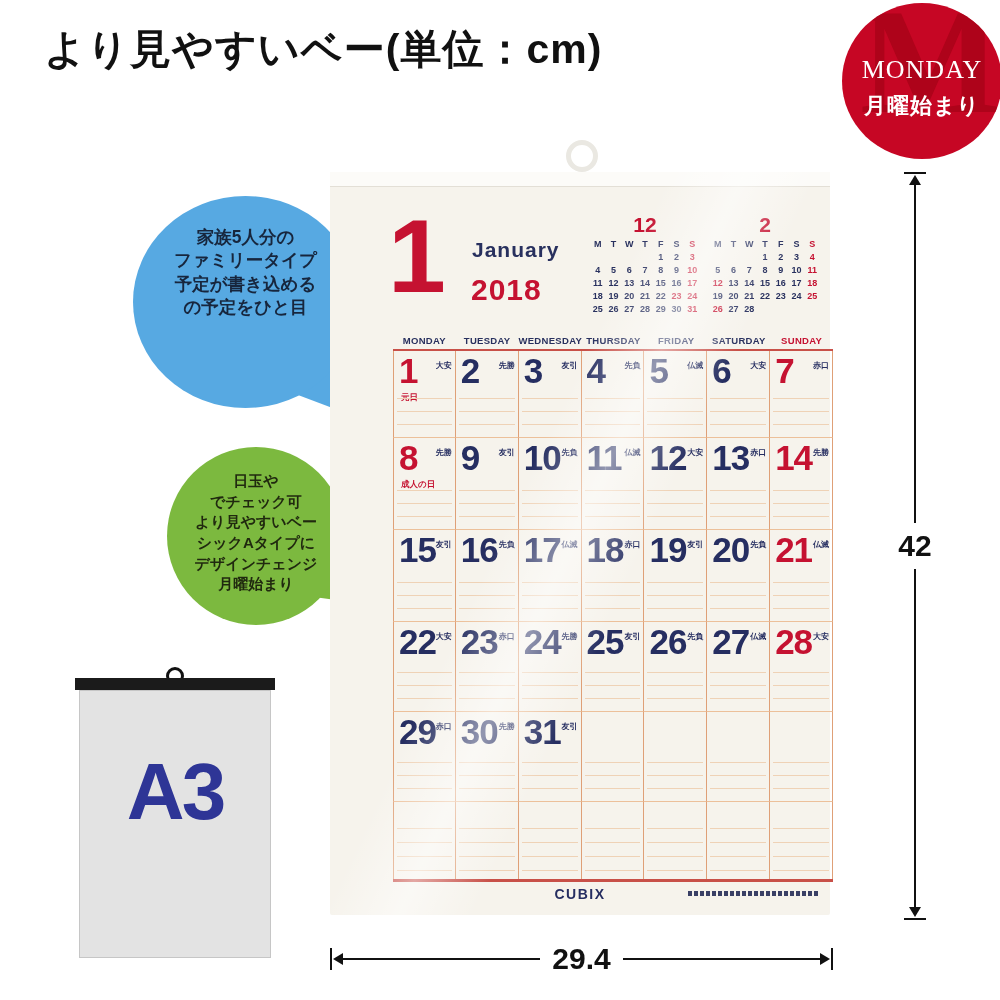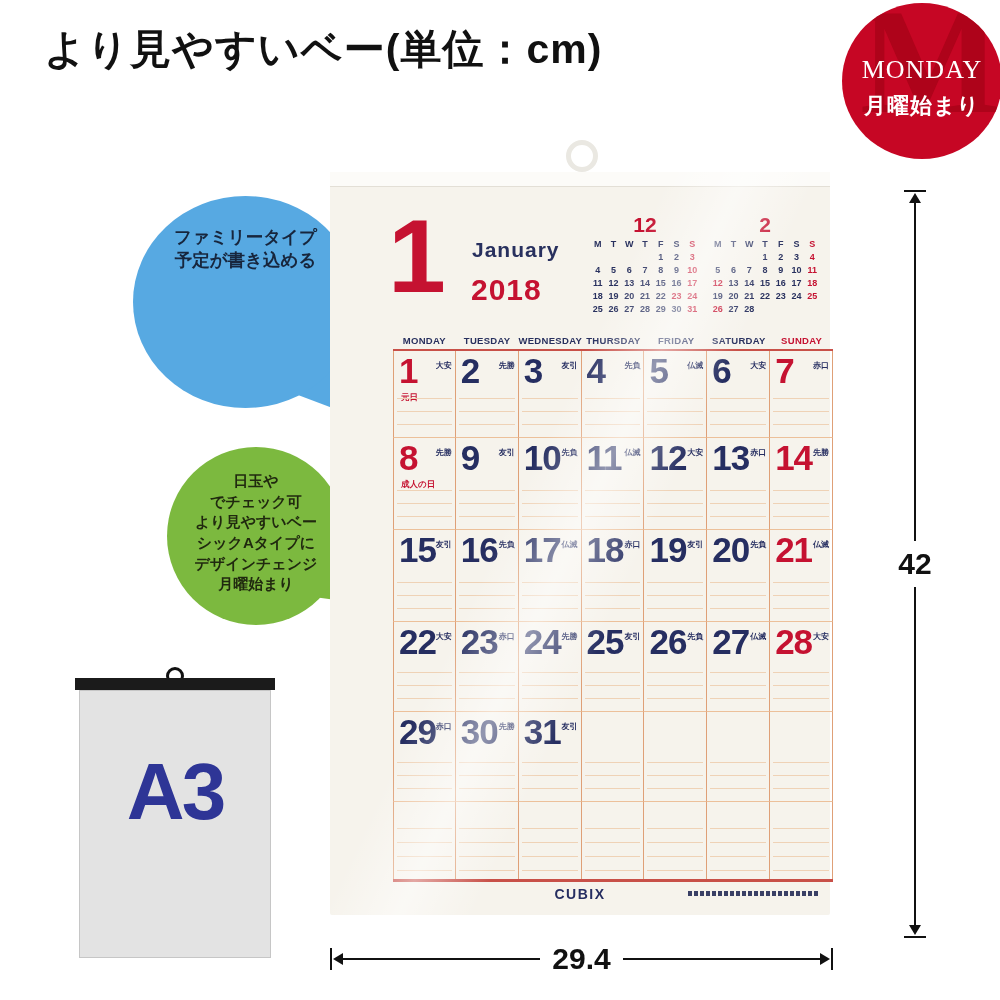--- a/index.html
+++ b/index.html
@@ -71,21 +71,21 @@
   
   #a3-ref{left:75px;top:668px;width:200px;height:292px;}
   #a3-bar{left:0;top:10px;width:200px;height:12px;background:#1b1b1b;}
   #a3-ring{left:91px;top:-1px;width:12px;height:12px;border:3px solid #111;border-radius:50%;background:#fff;}
   #a3-sheet{left:4px;top:22px;width:190px;height:266px;background:#e3e3e3;border:1px solid #c6c6c6;}
   #a3-label{left:0;top:78px;width:100%;text-align:center;font-size:80px;font-weight:800;color:#2e3596;letter-spacing:-3px;}
   #a3-size-label{left:0;top:172px;width:100%;text-align:center;font-size:47px;font-weight:800;color:#2e3596;letter-spacing:0px;}
 
   
   .dim{color:#111;}
-  #dim-height{left:898px;top:190px;width:34px;height:748px;display:flex;flex-direction:column;align-items:center;}
+  #dim-height{left:898px;top:172px;width:34px;height:748px;display:flex;flex-direction:column;align-items:center;}
   .htick{width:22px;height:2px;background:#111;}
   .vline{width:2px;background:#111;flex:1;}
   .arr-up{width:0;height:0;border-left:6px solid transparent;border-right:6px solid transparent;border-bottom:10px solid #111;margin-top:1px;}
   .arr-down{width:0;height:0;border-left:6px solid transparent;border-right:6px solid transparent;border-top:10px solid #111;margin-bottom:1px;}
   #dim-height-label{font-size:30px;font-weight:700;background:#fff;padding:6px 2px;}
   #dim-width{left:330px;top:942px;width:503px;height:34px;display:flex;flex-direction:row;align-items:center;}
   .vtick{width:2px;height:22px;background:#111;}
   .hline{height:2px;background:#111;flex:1;}
   .arr-left{width:0;height:0;border-top:6px solid transparent;border-bottom:6px solid transparent;border-right:10px solid #111;margin-left:1px;}
   .arr-right{width:0;height:0;border-top:6px solid transparent;border-bottom:6px solid transparent;border-left:10px solid #111;margin-right:1px;}
@@ -100,22 +100,24 @@
   <div class="abs" id="badge-watermark">M</div>
   <div class="abs" id="badge-monday">MONDAY</div>
   <div class="abs" id="badge-jp">月曜始まり</div>
 </div>
 
 <svg class="tail" style="left:290px;top:325px" width="130" height="125">
   <polygon points="34,12 122,113 8,70" fill="#57a9e2"></polygon>
 </svg>
 <div class="abs bubble" id="bubble-blue">
   <div class="abs bubble-text">
+      <div>家族5人分の</div>
       <div>ファミリータイプ</div>
       <div>予定が書き込める</div>
+      <div>の予定をひと目</div>
     </div>
 </div>
 
 <svg class="tail" style="left:300px;top:535px" width="115" height="85">
   <polygon points="26,16 110,75 14,62" fill="#7cb93f"></polygon>
 </svg>
 <div class="abs bubble" id="bubble-green">
   <div class="abs bubble-text">
       <div>日玉や</div>
       <div>でチェック可</div>

